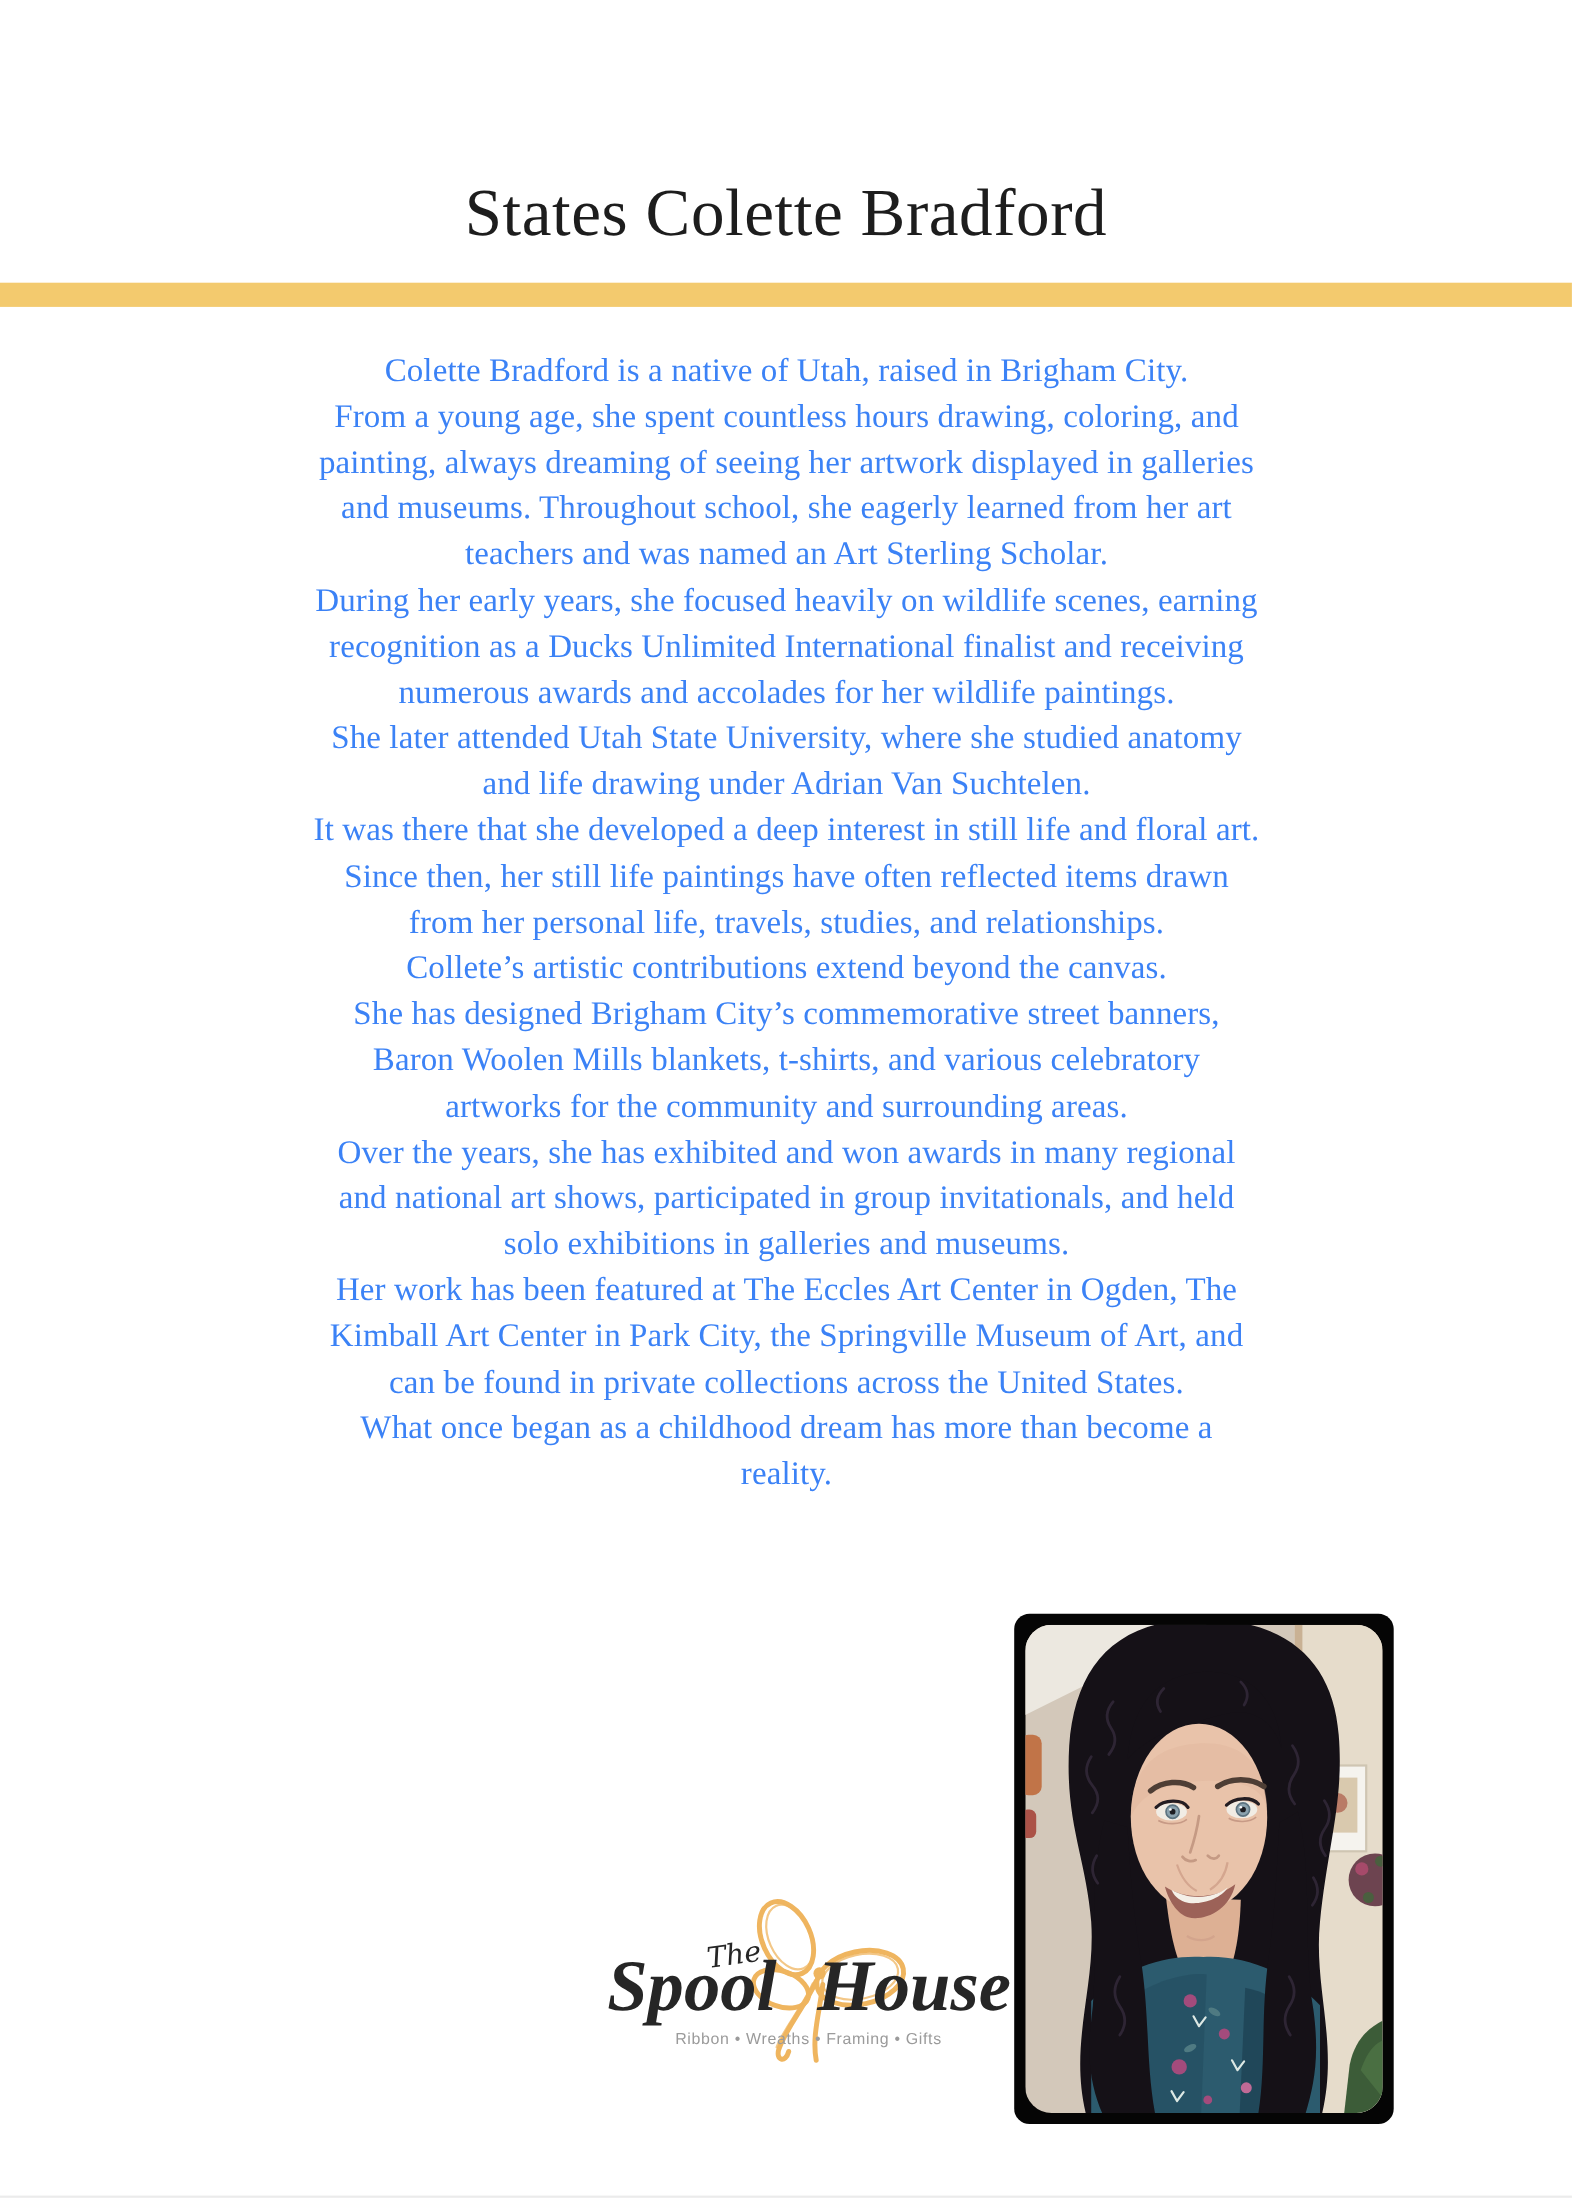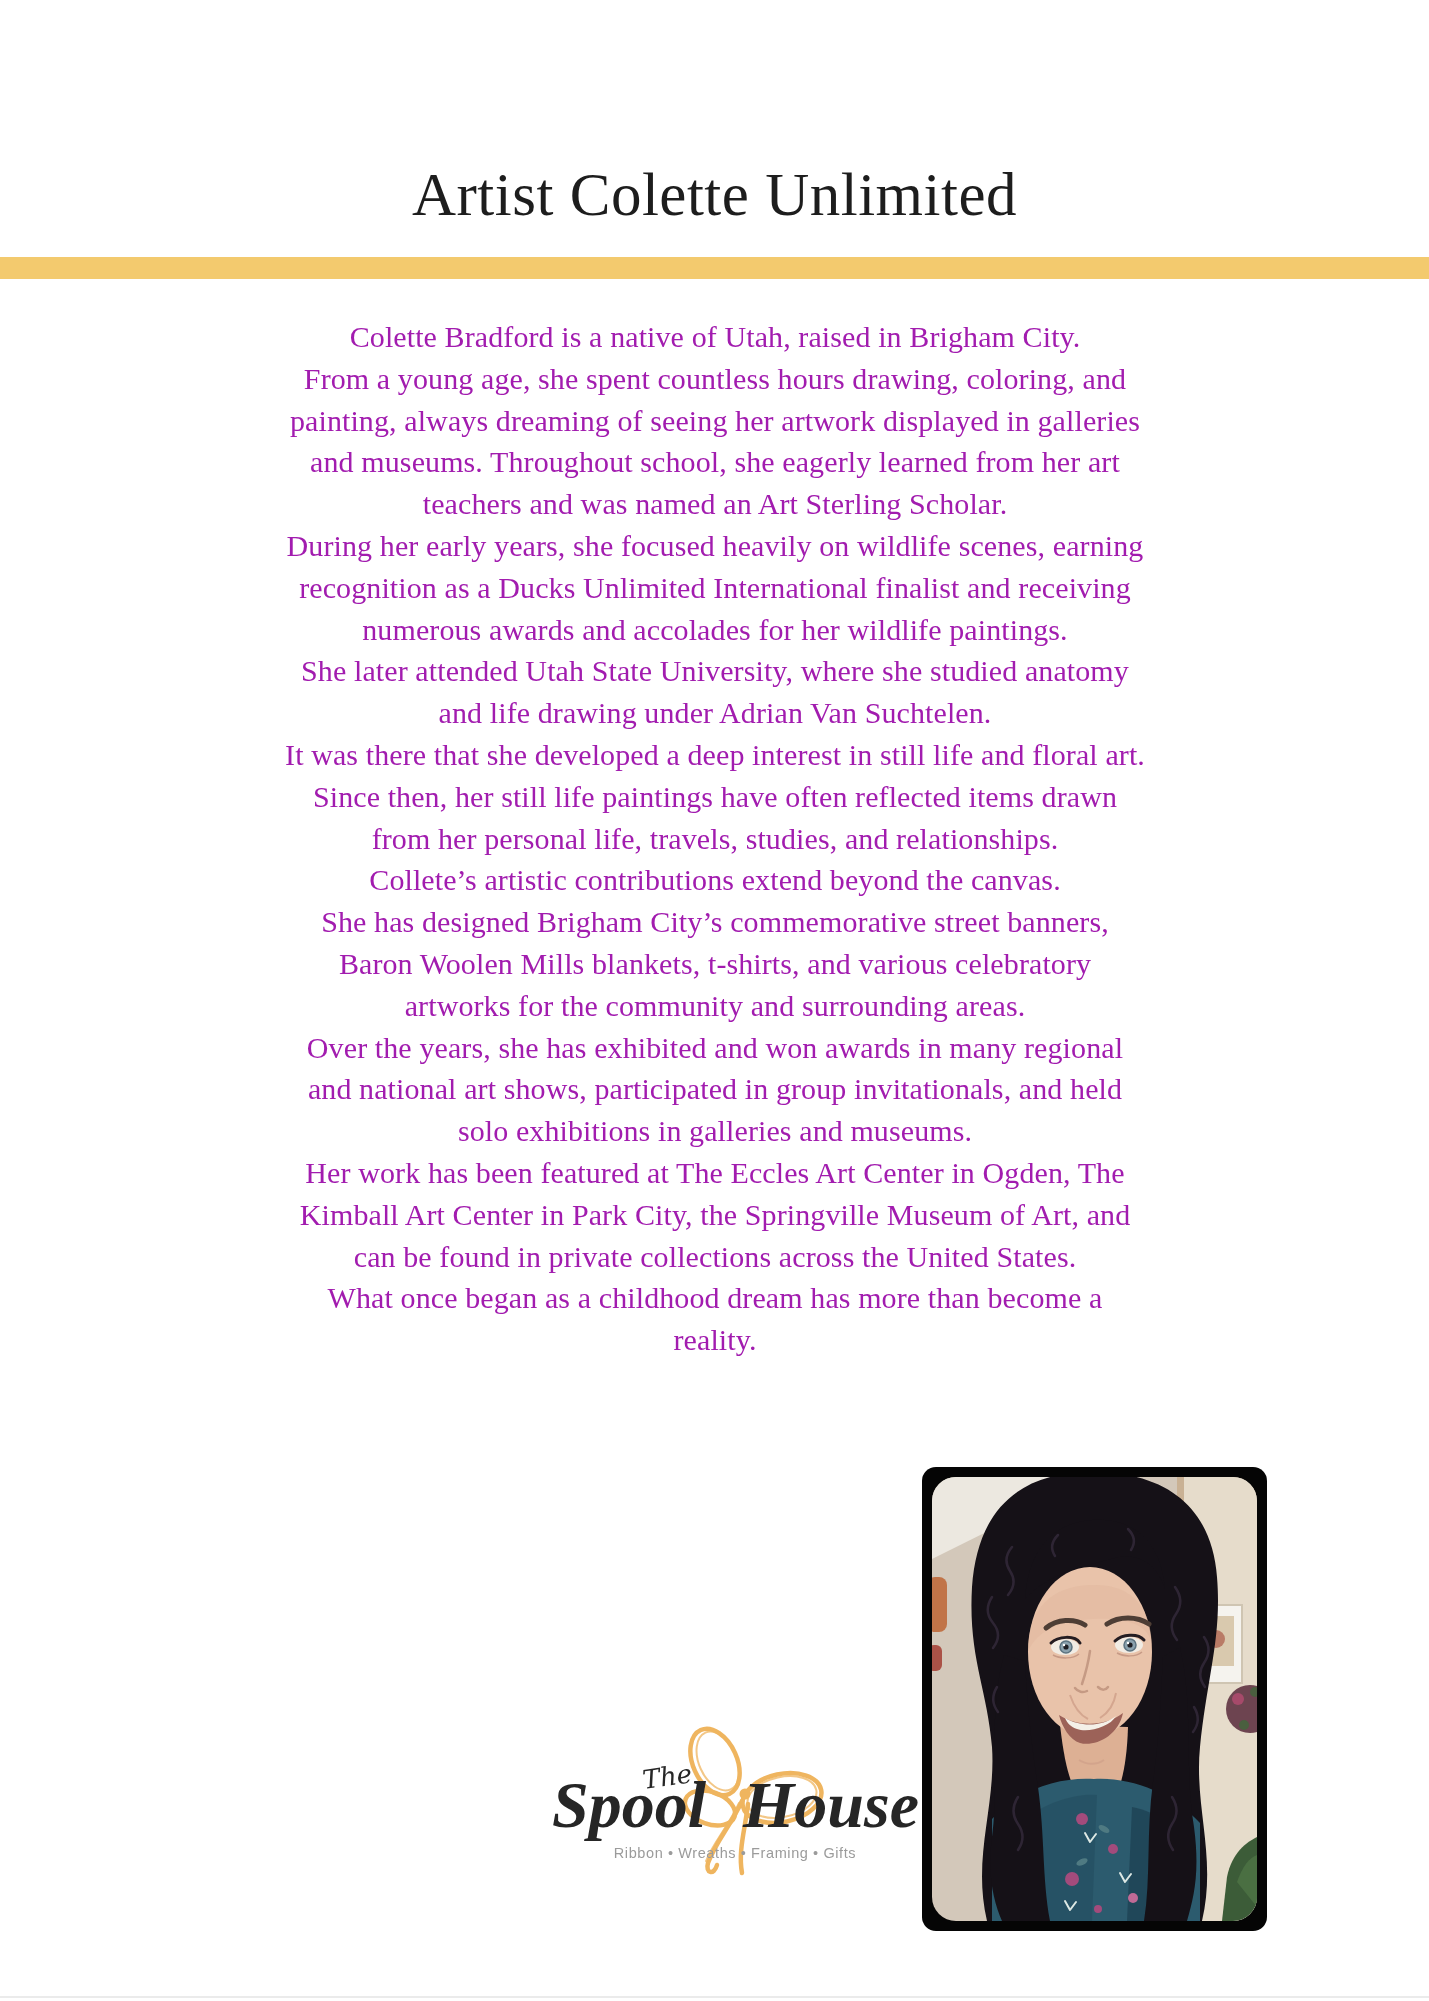--- a/index.html
+++ b/index.html
@@ -37,25 +37,25 @@
   }
   .bottom-edge{
     position:absolute;left:0;top:1996px;width:1429px;height:2px;background:#ebebeb;
   }
 </style>
 </head>
 <body>
 
 <div class="page">
 
-  <div class="page-title" style="color: rgb(29, 29, 29);">Artist Colette Unlimited</div>
+  <div class="page-title" style="color: rgb(29, 29, 29);">States Colette Bradford</div>
 
   <div class="accent-band" style="background: rgb(243, 202, 110);"></div>
 
-  <div class="bio" style="color: #a21caf; text-align: center;">Colette Bradford is a native of Utah, raised in Brigham City.
+  <div class="bio" style="color: #3b82f6; text-align: center;">Colette Bradford is a native of Utah, raised in Brigham City.
 From a young age, she spent countless hours drawing, coloring, and
 painting, always dreaming of seeing her artwork displayed in galleries
 and museums. Throughout school, she eagerly learned from her art
 teachers and was named an Art Sterling Scholar.
 During her early years, she focused heavily on wildlife scenes, earning
 recognition as a Ducks Unlimited International finalist and receiving
 numerous awards and accolades for her wildlife paintings.
 She later attended Utah State University, where she studied anatomy
 and life drawing under Adrian Van Suchtelen.
 It was there that she developed a deep interest in still life and floral art.

